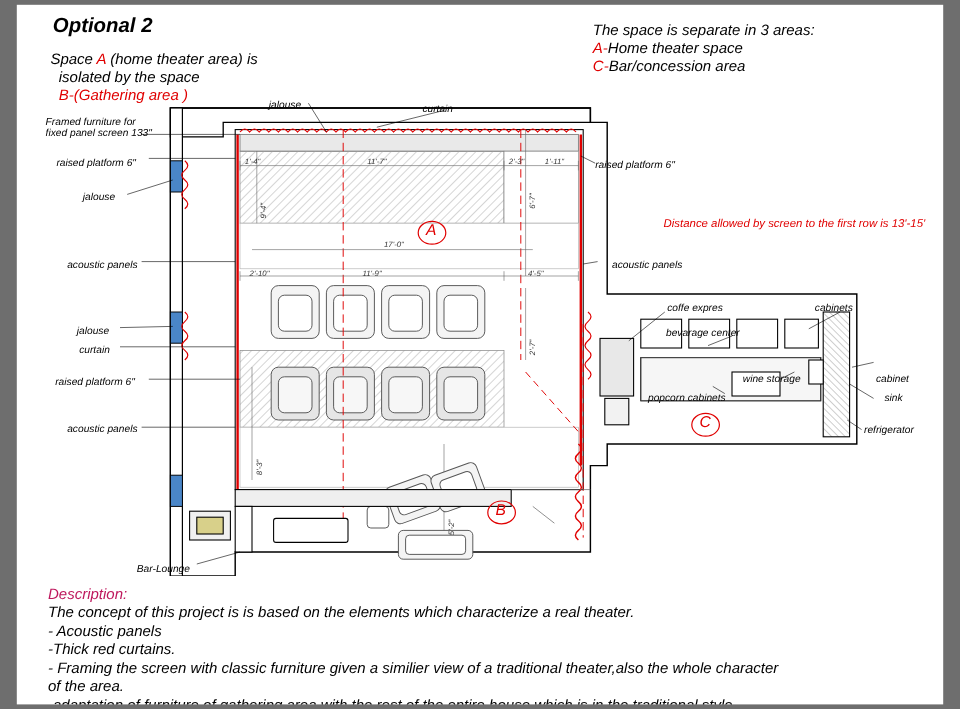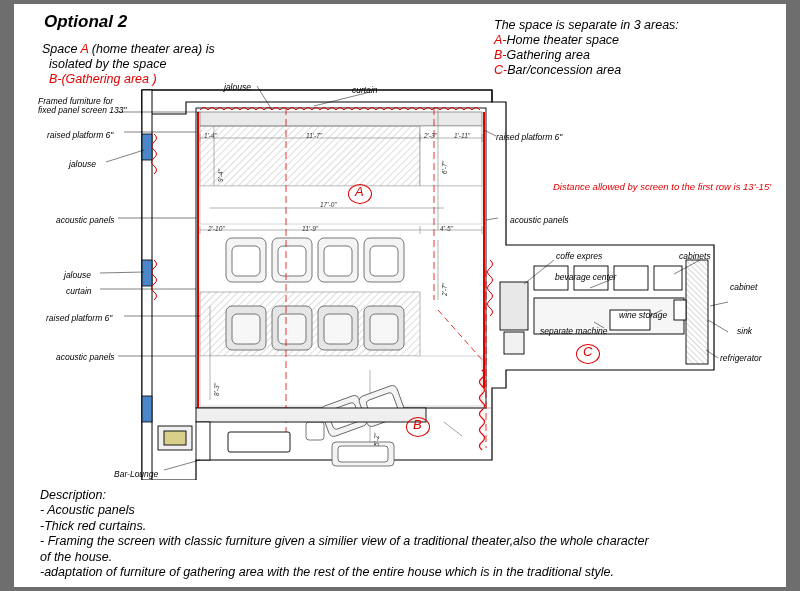--- a/index.html
+++ b/index.html
@@ -100,21 +100,21 @@
 
   
   #desc {
     position: absolute;
     left: 0; top: 484px;
     width: 772px;
     padding: 0 26px;
     box-sizing: border-box;
   }
   #desc .d-title {
-    color: #000000;
+    color: #be185d;
     font-size: 12.5px;
     margin-bottom: 1px;
   }
   #desc .d-line {
     font-size: 12.5px;
     color: #000;
     line-height: 15.5px;
     white-space: nowrap;
   }
 </style>
@@ -128,21 +128,20 @@
 
     <div class="hdr-sub">
       <span>Space </span><span class="red">A</span><span> (home theater area) is</span><br>
       &nbsp;&nbsp;<span>isolated by the space</span><br>
       &nbsp;&nbsp;<span class="red">B-</span><span class="red">(Gathering area )</span>
     </div>
 
     <div class="hdr-right">
       <div class="line">The space is separate in 3 areas:</div>
       <div class="line"><span class="red">A-</span><span>Home theater space</span></div>
-      <div class="line"><span class="red">B-</span><span>Gathering area</span></div>
       <div class="line"><span class="red">C-</span><span>Bar/concession area</span></div>
     </div>
 
     <div id="plan">
       <svg width="772" height="410" viewBox="0 0 772 410">
         <defs>
           <pattern id="hatch" width="5" height="5" patternUnits="userSpaceOnUse" patternTransform="rotate(45)">
             <line x1="0" y1="0" x2="0" y2="5" stroke="#b9b9b9" stroke-width="1"></line>
           </pattern>
           <pattern id="hatch2" width="4" height="4" patternUnits="userSpaceOnUse" patternTransform="rotate(-45)">
@@ -363,44 +362,45 @@
       <div class="lbl" style="left:100px; top:399px;">Bar-Lounge</div>
 
       <div class="lbl" style="left:210px; top:12px;">jalouse</div>
       <div class="lbl" style="left:338px; top:15px;">curtain</div>
 
       <div class="lbl" style="left:482px; top:62px;">raised platform 6"</div>
       <div class="lbl" style="left:496px; top:145px;">acoustic panels</div>
       <div class="lbl" style="left:502px; top:181px;padding-left:40px;">coffe expres</div>
       <div class="lbl" style="left:541px; top:202px;">bevarage center</div>
       <div class="lbl" style="left:665px; top:181px;">cabinets</div>
-      <div class="lbl" style="left:716px; top:212px;">cabinet</div>
+      <div class="lbl" style="left:716px; top:240px;">cabinet</div>
       <div class="lbl" style="left:605px; top:240px;">wine storage</div>
-      <div class="lbl" style="left:526px; top:256px;">separate machine</div>
+      <div class="lbl" style="left:526px; top:256px;">popcorn cabinets</div>
       <div class="lbl" style="left:723px; top:256px;">sink</div>
       <div class="lbl" style="left:706px; top:283px;">refrigerator</div>
 
       <div class="dim" style="left:292px; top:62px;">11'-7"</div>
       <div class="dim" style="left:190px; top:62px;">1'-4"</div>
       <div class="dim" style="left:410px; top:62px;">2'-3"</div>
       <div class="dim" style="left:440px; top:62px;">1'-11"</div>
       <div class="dim" style="left:306px; top:131px;">17'-0"</div>
       <div class="dim" style="left:288px; top:155px;">11'-9"</div>
       <div class="dim" style="left:426px; top:155px;">4'-5"</div>
       <div class="dim" style="left:194px; top:155px;">2'-10"</div>
       <div class="dim vert" style="left:203px; top:112px;">9'-4"</div>
       <div class="dim vert" style="left:427px; top:104px;">6'-7"</div>
       <div class="dim vert" style="left:427px; top:226px;">2'-7"</div>
       <div class="dim vert" style="left:199px; top:326px;">8'-3"</div>
       <div class="dim vert" style="left:359px; top:376px;">5'-2"</div>
     </div>
 
     <div id="desc">
       <div class="d-title">Description:</div>
+      <div class="d-line">The concept of this project is is based on the elements which characterize a real theater.</div>
       <div class="d-line">- Acoustic panels</div>
       <div class="d-line">-Thick red curtains.</div>
       <div class="d-line">- Framing the screen with classic furniture given a similier view of a traditional theater,also the whole character</div>
-      <div class="d-line">of the house.</div>
+      <div class="d-line">of the area.</div>
       <div class="d-line">-adaptation of furniture of gathering area with the rest of the entire house which is in the traditional style.</div>
     </div>
 
   </div>
 </div>
 
 </body></html>

